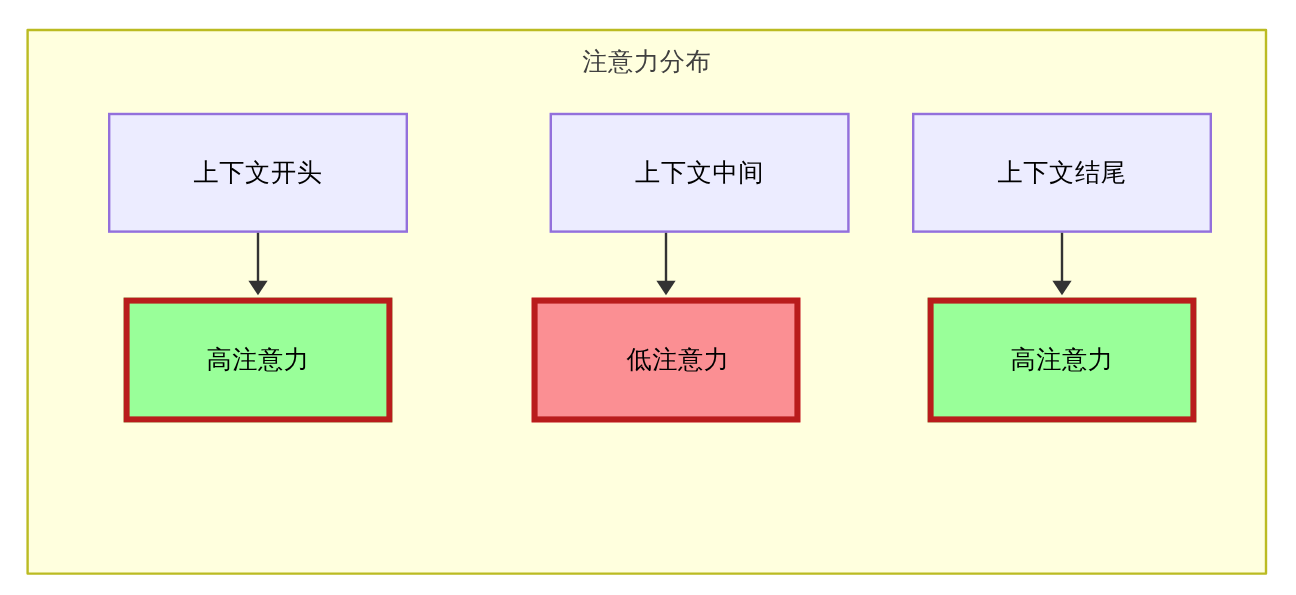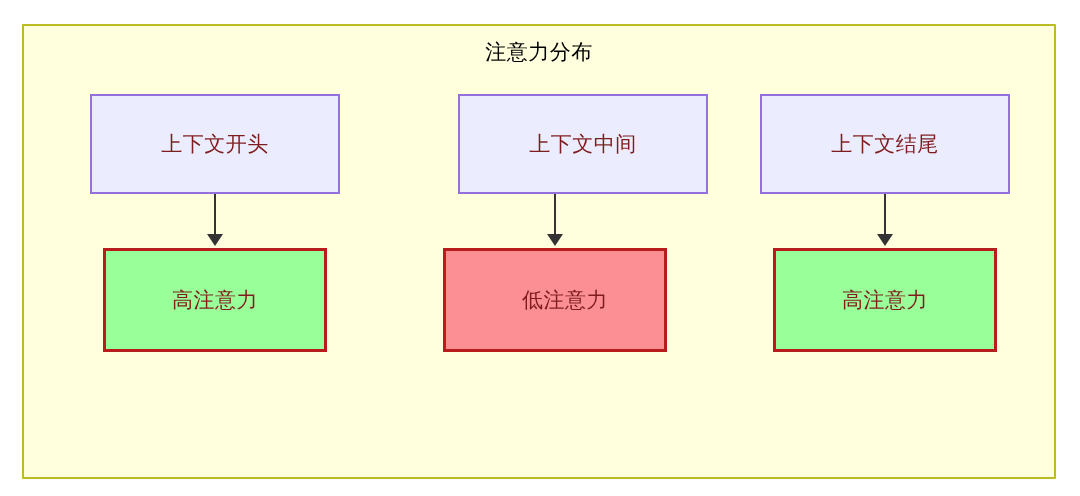--- a/index.html
+++ b/index.html
@@ -35,49 +35,49 @@
   }
 
   .subgraph-title {
     position: absolute;
     left: 0;
     top: 13px;
     width: 100%;
     text-align: center;
     font-size: 21px;
     line-height: 26px;
-    color: #000000;
+    color: #404040;
     letter-spacing: 0.5px;
   }
 
   
   .node {
     position: absolute;
     box-sizing: border-box;
     display: flex;
     align-items: center;
     justify-content: center;
     font-size: 21px;
-    color: #7f1d1d;
+    color: #000000;
     letter-spacing: 0.5px;
   }
 
   .node-top {
     background: #ececff;
     border: 2px solid #9370db;
     width: 250px;
     height: 100px;
     top: 68px;
   }
 
   .node-bottom {
     width: 224px;
     height: 104px;
     top: 222px;
-    border: 3px solid #b91c1c;
+    border: 5px solid #b91c1c;
     text-align: center;
   }
 
   .fill-green  { background: #99ff99; }
   .fill-red    { background: #fb8f93; }
 
   
   .col-1-top    { left: 66px; }
   .col-2-top    { left: 406px; margin-left: 28px; }
   .col-3-top    { left: 736px; }

